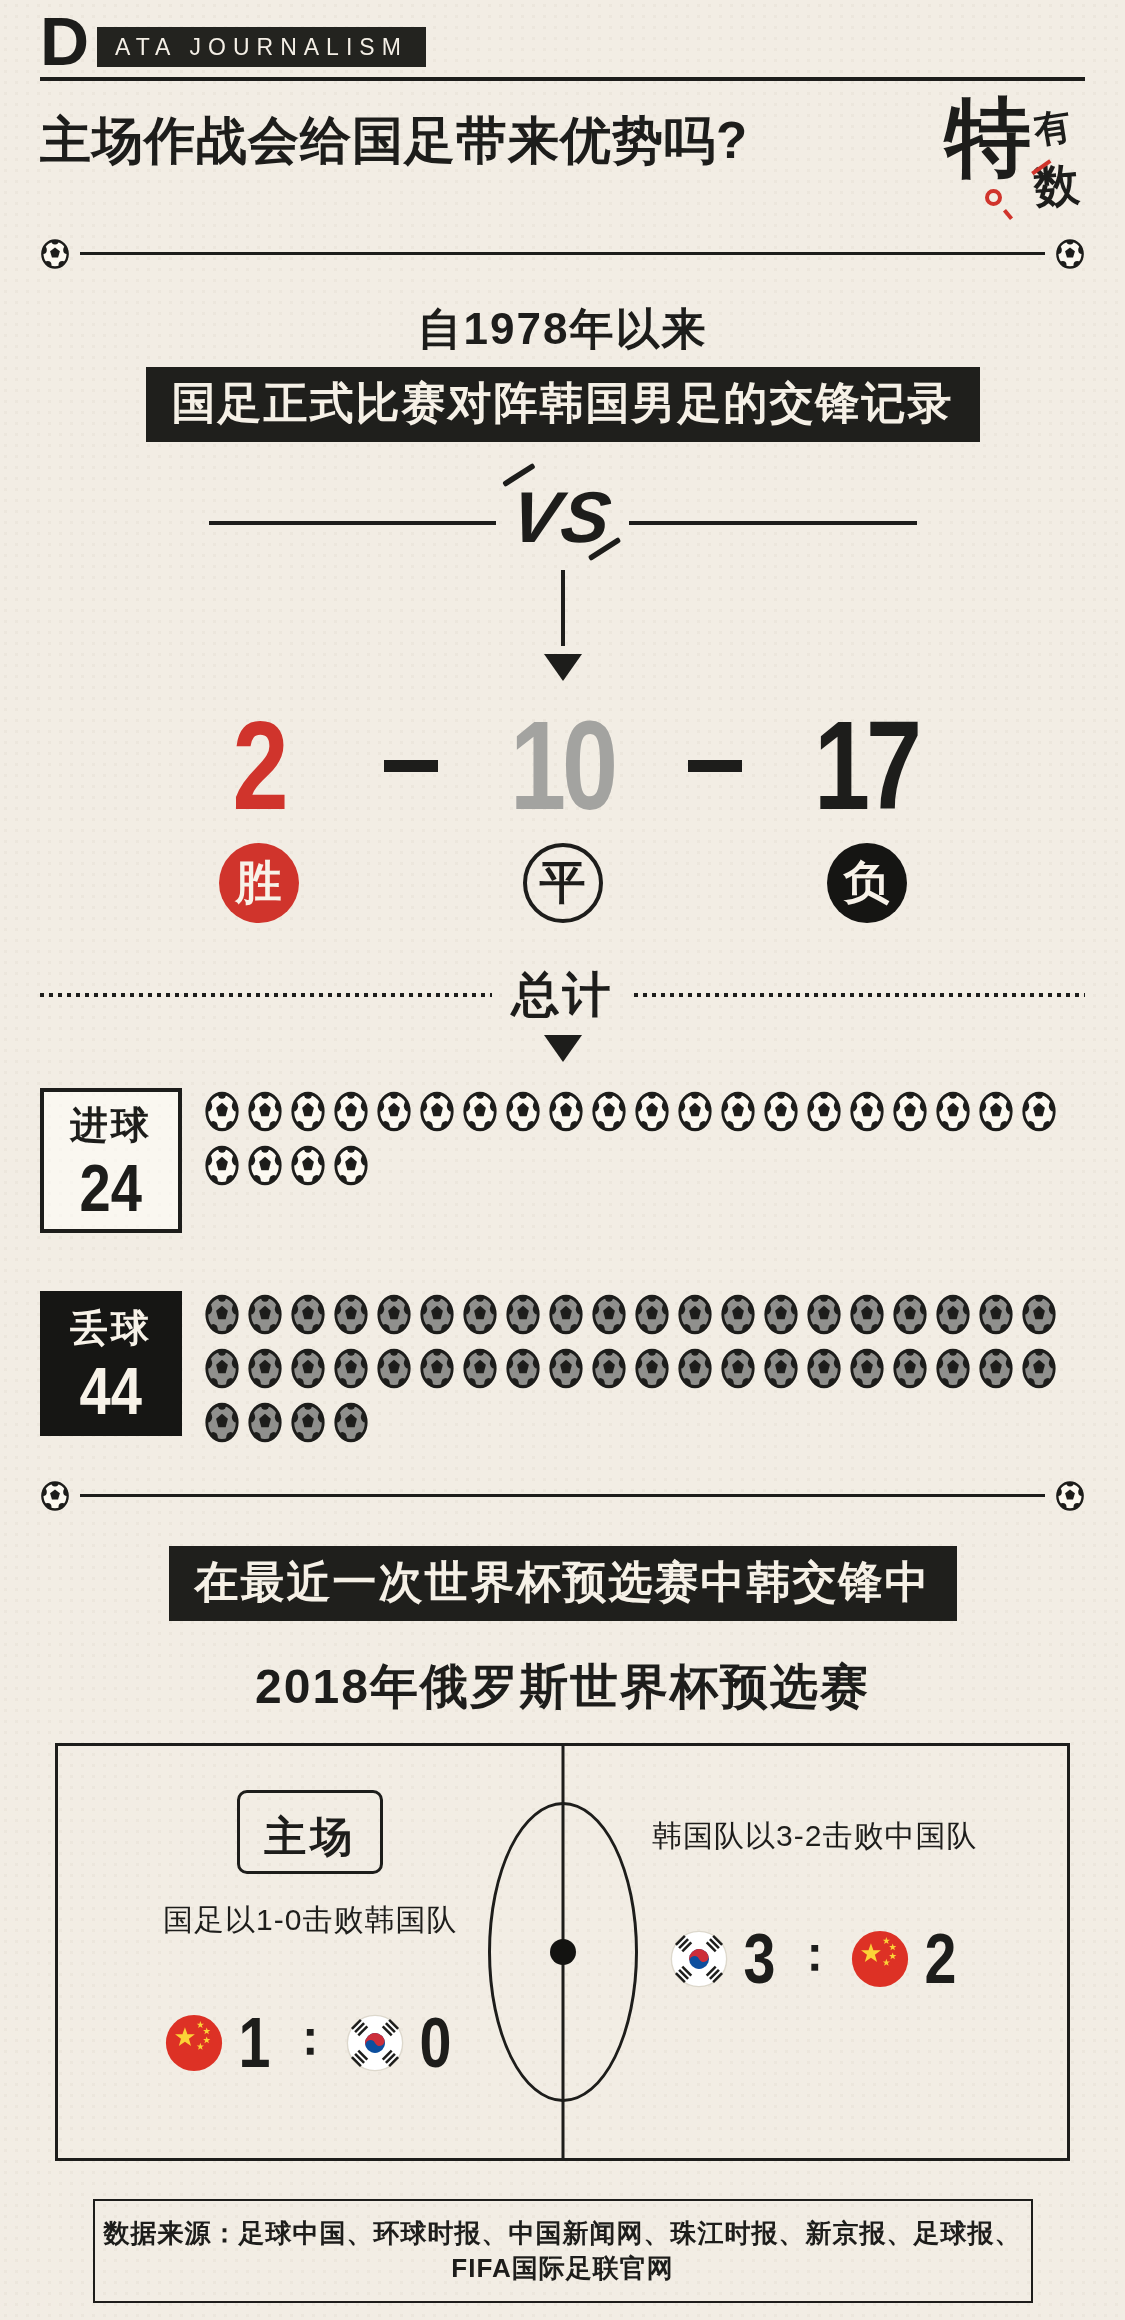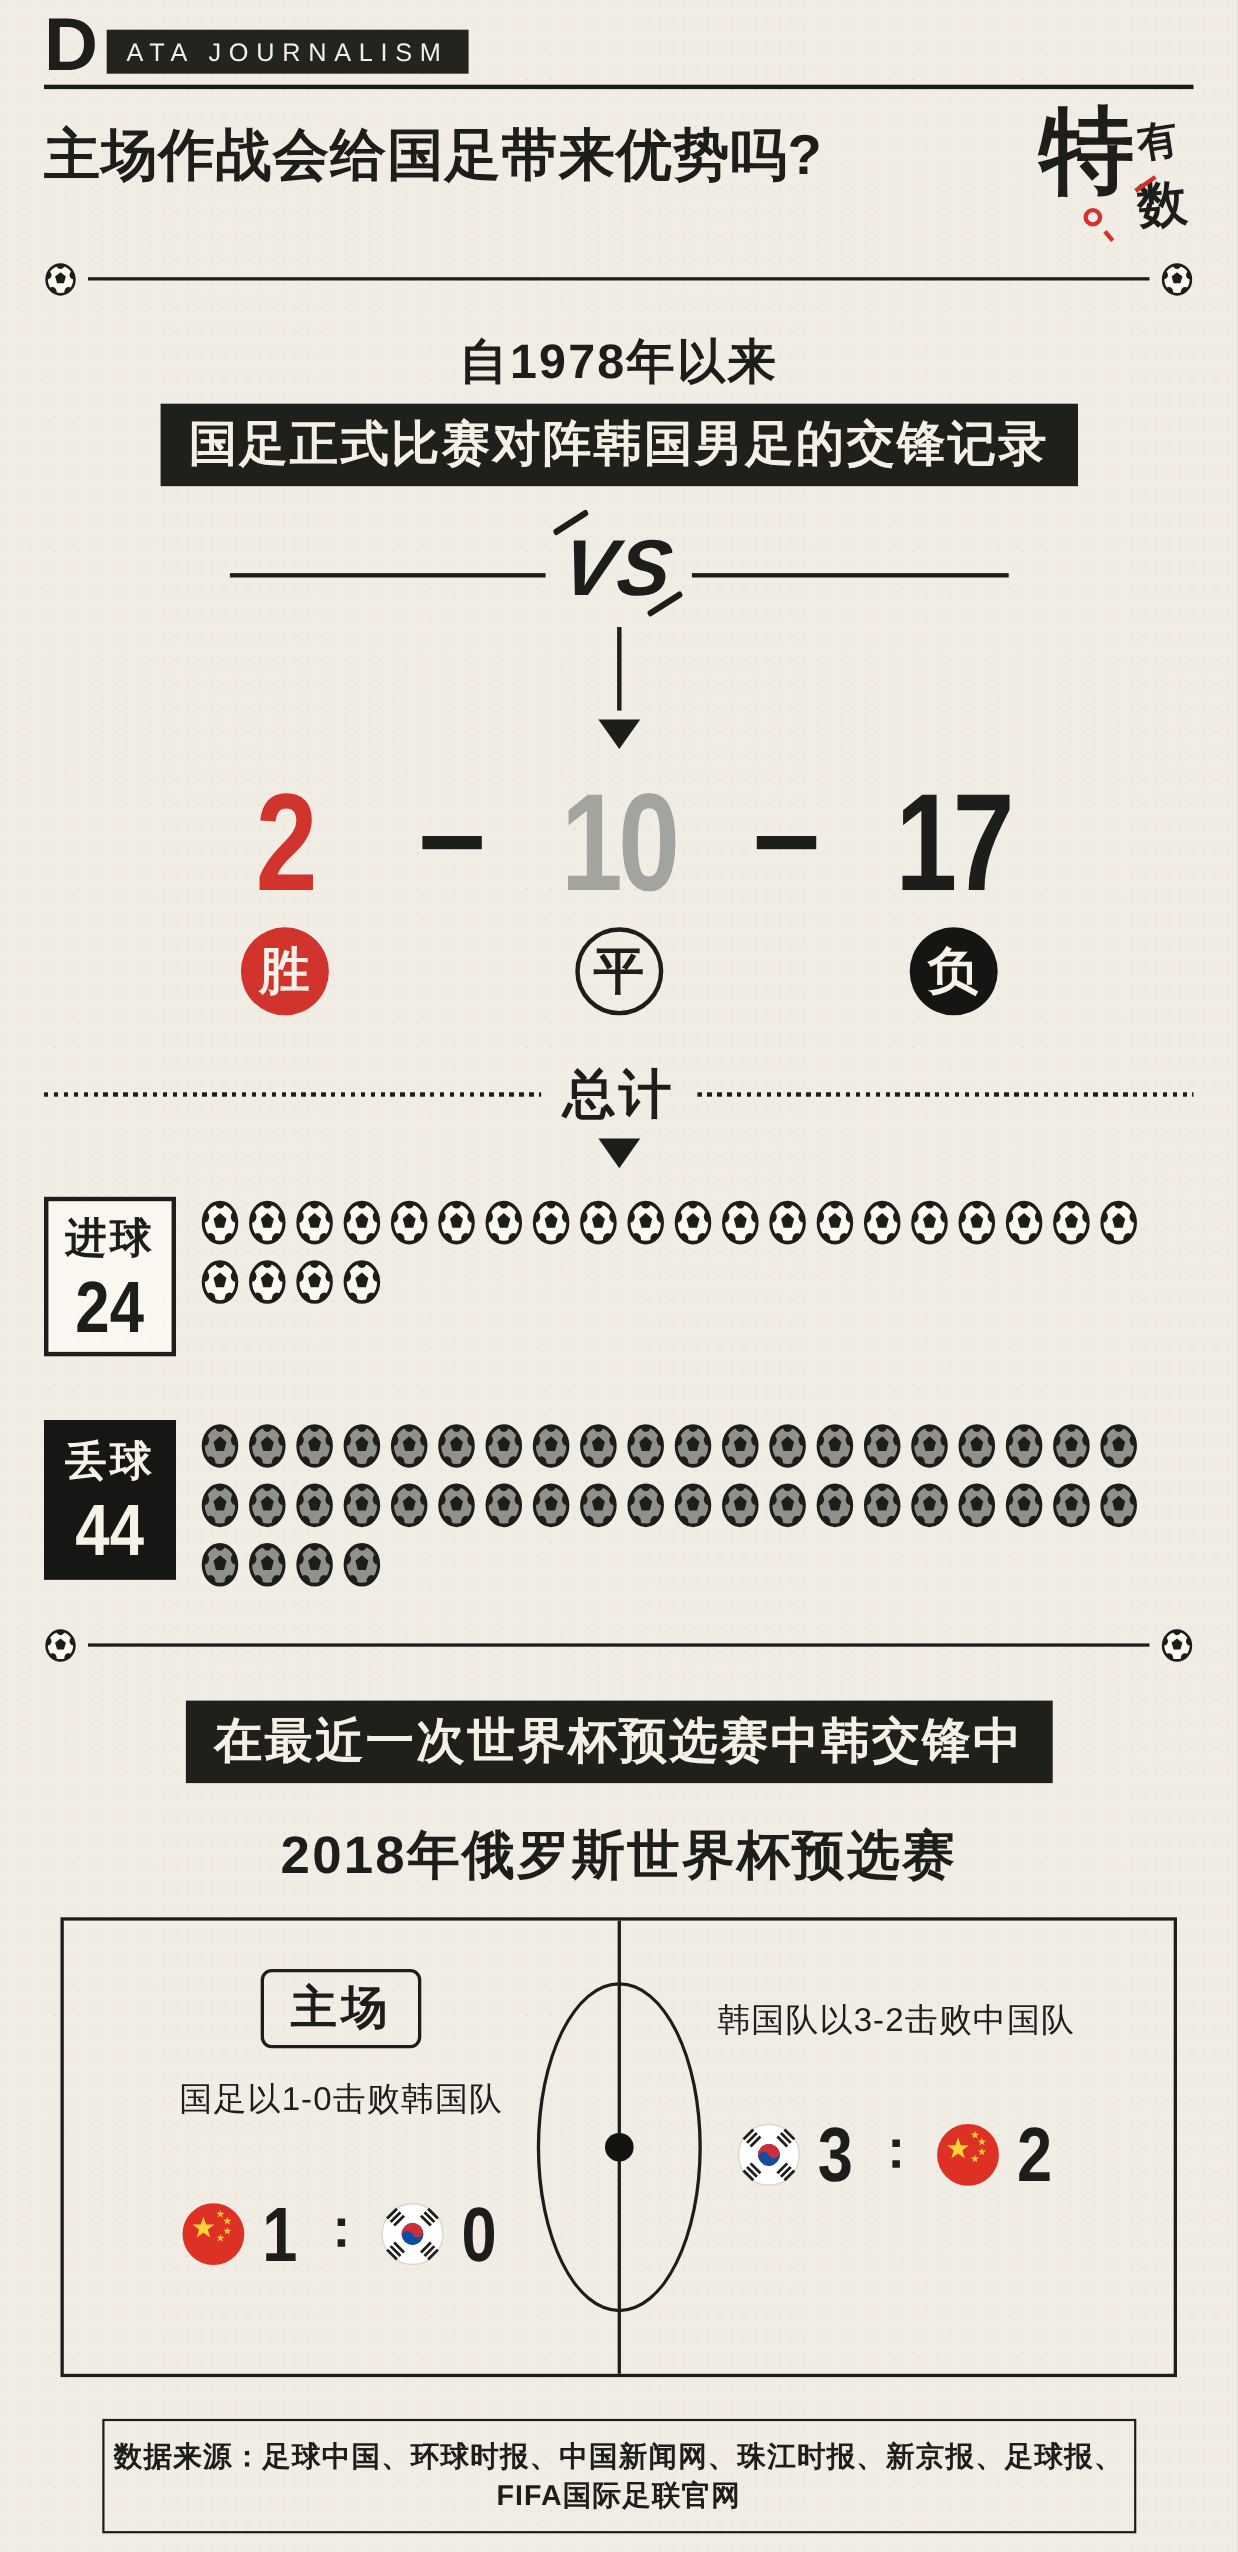--- a/index.html
+++ b/index.html
@@ -78,21 +78,21 @@
   .rec-dash { width:54px; height:12px; background:var(--ink); margin-top:57px; }
   .rec-badge { margin-top:14px; width:80px; height:80px; border-radius:50%;
                display:flex; align-items:center; justify-content:center;
                font-size:46px; font-weight:900; }
   .badge-win { background:var(--red); color:#f7f2e8; }
   .badge-draw { border:4px solid var(--ink); color:var(--ink); }
   .badge-loss { background:#151513; color:#f7f2e8; }
 
   
   .picto-row { display:flex; align-items:flex-start; margin-top:26px; }
-  .picto-label { width:120px; min-height:134px; border:4px solid var(--ink);
+  .picto-label { width:142px; min-height:134px; border:4px solid var(--ink);
                  display:flex; flex-direction:column; align-items:center; justify-content:flex-end;
                  background:rgba(255,253,248,.6); padding:8px 0; }
   .picto-label.dark { background:#161614; color:#f7f2e8; border-color:#161614; }
   .picto-label .t { font-size:38px; font-weight:900; letter-spacing:3px; }
   .picto-label .v { font-size:66px; font-weight:900; line-height:1; margin-top:4px;
                     transform:scaleX(.85); display:inline-block; }
   .balls { flex:1; margin-left:22px; display:flex; flex-direction:column; gap:11px; padding-top:2px; }
   .ball-row { display:flex; gap:7px; }
   .ball { width:36px; height:43px; display:inline-block; }
   .ball svg { width:100%; height:100%; }
@@ -101,21 +101,21 @@
   
   .pitch { margin:24px 55px 0; height:418px; border:3px solid var(--ink); position:relative; display:flex; }
   .center-line { position:absolute; left:50%; top:0; bottom:0; width:3px; background:var(--ink);
                  transform:translateX(-50%); }
   .center-circle { position:absolute; left:50%; top:50%; width:150px; height:300px;
                    border:3px solid var(--ink); border-radius:50%; transform:translate(-50%,-50%); }
   .center-dot { position:absolute; left:50%; top:50%; width:26px; height:26px; background:#131311;
                 border-radius:50%; transform:translate(-50%,-50%); }
   .half { width:50%; display:flex; flex-direction:column; align-items:center; padding-top:44px;
           position:relative; z-index:2; }
-  .tag { font-size:42px; font-weight:900; padding:4px 24px 6px; border:3px solid var(--ink);
+  .tag { font-size:42px; font-weight:900; padding:16px 24px 6px; border:3px solid var(--ink);
          border-radius:10px; letter-spacing:4px; }
   .tag.dark { background:#161614; color:#f6f1e7; border-color:#161614; }
   .half-headline { margin-top:26px; font-size:30px; font-weight:400; letter-spacing:1px; }
   .score { display:flex; align-items:center; gap:12px; margin-top:62px; }
   .score .flag { width:58px; height:58px; }
   .score .num { font-size:70px; font-weight:900; transform:scaleX(.82); display:inline-block; }
   .score .colon { font-size:48px; font-weight:900; padding-bottom:10px; }
 
   
   .source-box { margin:38px auto 0; width:940px; border:2px solid var(--ink);

